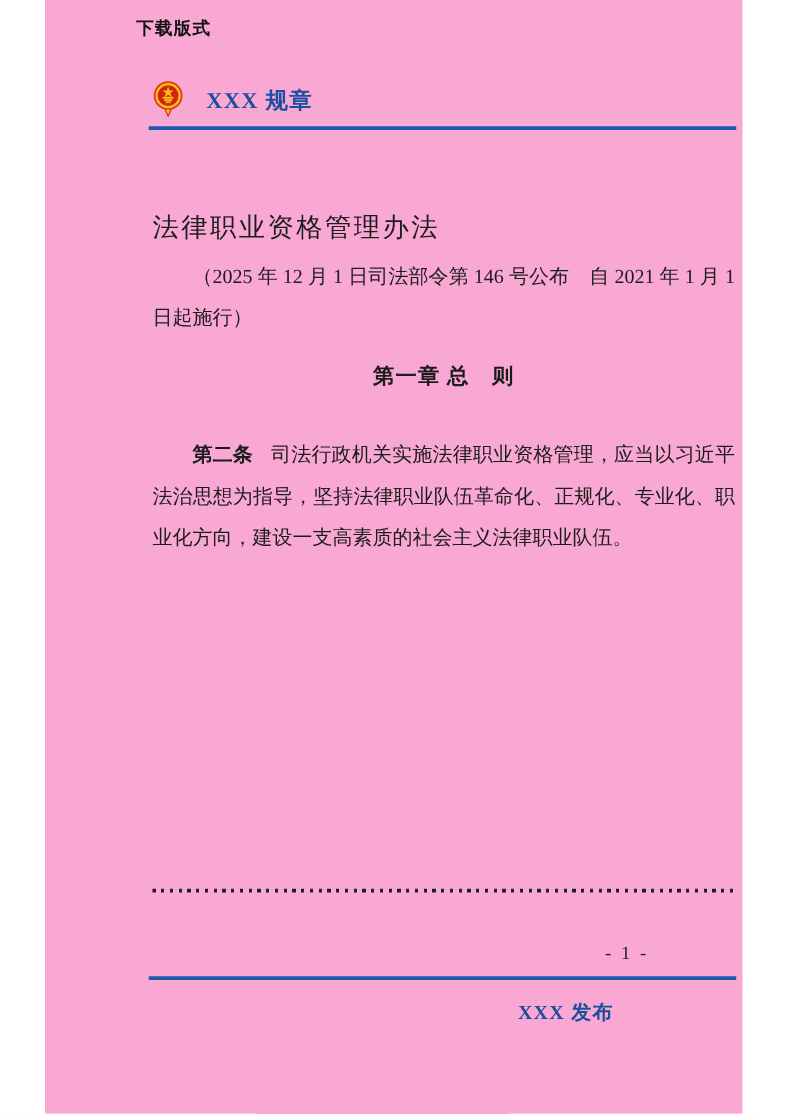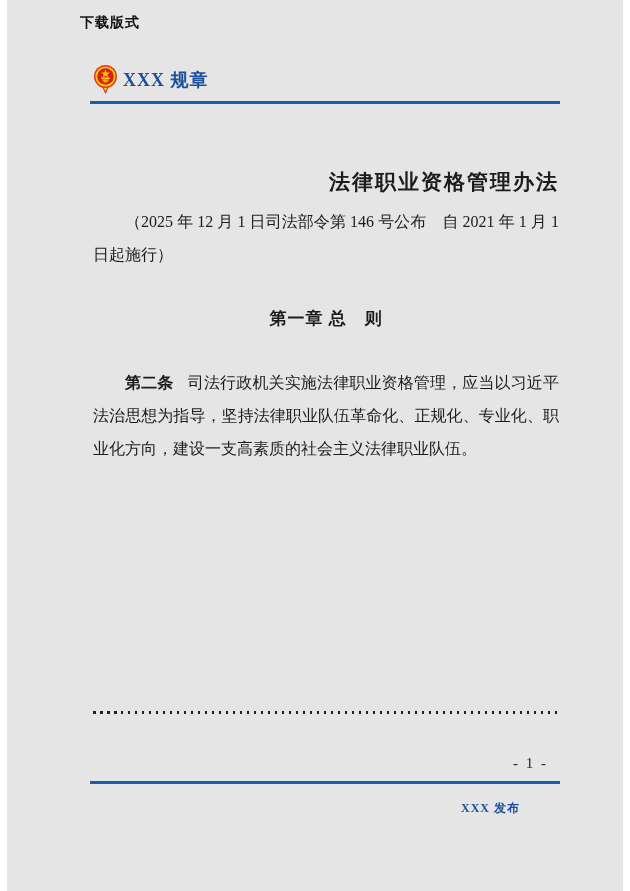--- a/index.html
+++ b/index.html
@@ -1,42 +1,42 @@
 <!DOCTYPE html>
 <html><head>
 <meta charset="utf-8">
 <style>
   * { margin: 0; padding: 0; box-sizing: border-box; }
   html, body { background: #ffffff; }
   .page {
     position: relative;
-    width: 616px;
+    width: 558px;
     height: 891px;
     margin: 0 auto;
-    background: #e5e5e5;
+    background: #f9a8d4;
     font-family: "Liberation Serif", "DejaVu Serif", serif;
     color: #1c1c1c;
     overflow: hidden;
   }
   .top-label {
     position: absolute;
     left: 73px;
     top: 14px;
     font-size: 14px;
     font-weight: bold;
     color: #111111;
     letter-spacing: 1px;
   }
   .header {
     position: absolute;
     left: 86px;
     top: 64px;
     display: flex;
     align-items: center;
-    gap: 5px;
+    gap: 18px;
   }
   .emblem { width: 25px; height: 31px; display: block; }
   .brand {
     font-size: 18px;
     font-weight: bold;
     color: #1a4f9e;
     letter-spacing: 1px;
     white-space: nowrap;
   }
   .header-rule {
@@ -50,37 +50,37 @@
   .content {
     position: absolute;
     left: 86px;
     top: 165px;
     width: 466px;
     line-height: 33px;
     font-size: 16px;
     text-align: justify;
   }
   .doc-title {
-    text-align: right;
+    text-align: left;
     font-size: 21px;
-    font-weight: bold;
+    font-weight: normal;
     line-height: 34px;
     margin-bottom: 6px;
     letter-spacing: 2px;
   }
   .doc-subtitle {
     text-indent: 2em;
     line-height: 33px;
   }
   .chapter-heading {
     text-align: center;
     font-weight: bold;
     font-size: 17px;
     line-height: 33px;
-    margin-top: 31px;
+    margin-top: 13px;
     margin-bottom: 31px;
     letter-spacing: 1px;
   }
   .article {
     text-indent: 2em;
     line-height: 33px;
   }
   .article .art-num {
     font-weight: bold;
     margin-right: 0.9em;
@@ -106,21 +106,21 @@
     left: 83px;
     top: 781px;
     width: 470px;
     height: 3px;
     background: #1b5cad;
   }
   .publisher {
     position: absolute;
     right: 103px;
     top: 800px;
-    font-size: 12px;
+    font-size: 16px;
     font-weight: bold;
     color: #1a4f9e;
     letter-spacing: 1px;
   }
 </style>
 </head>
 <body>
 
 <div class="page">
 

